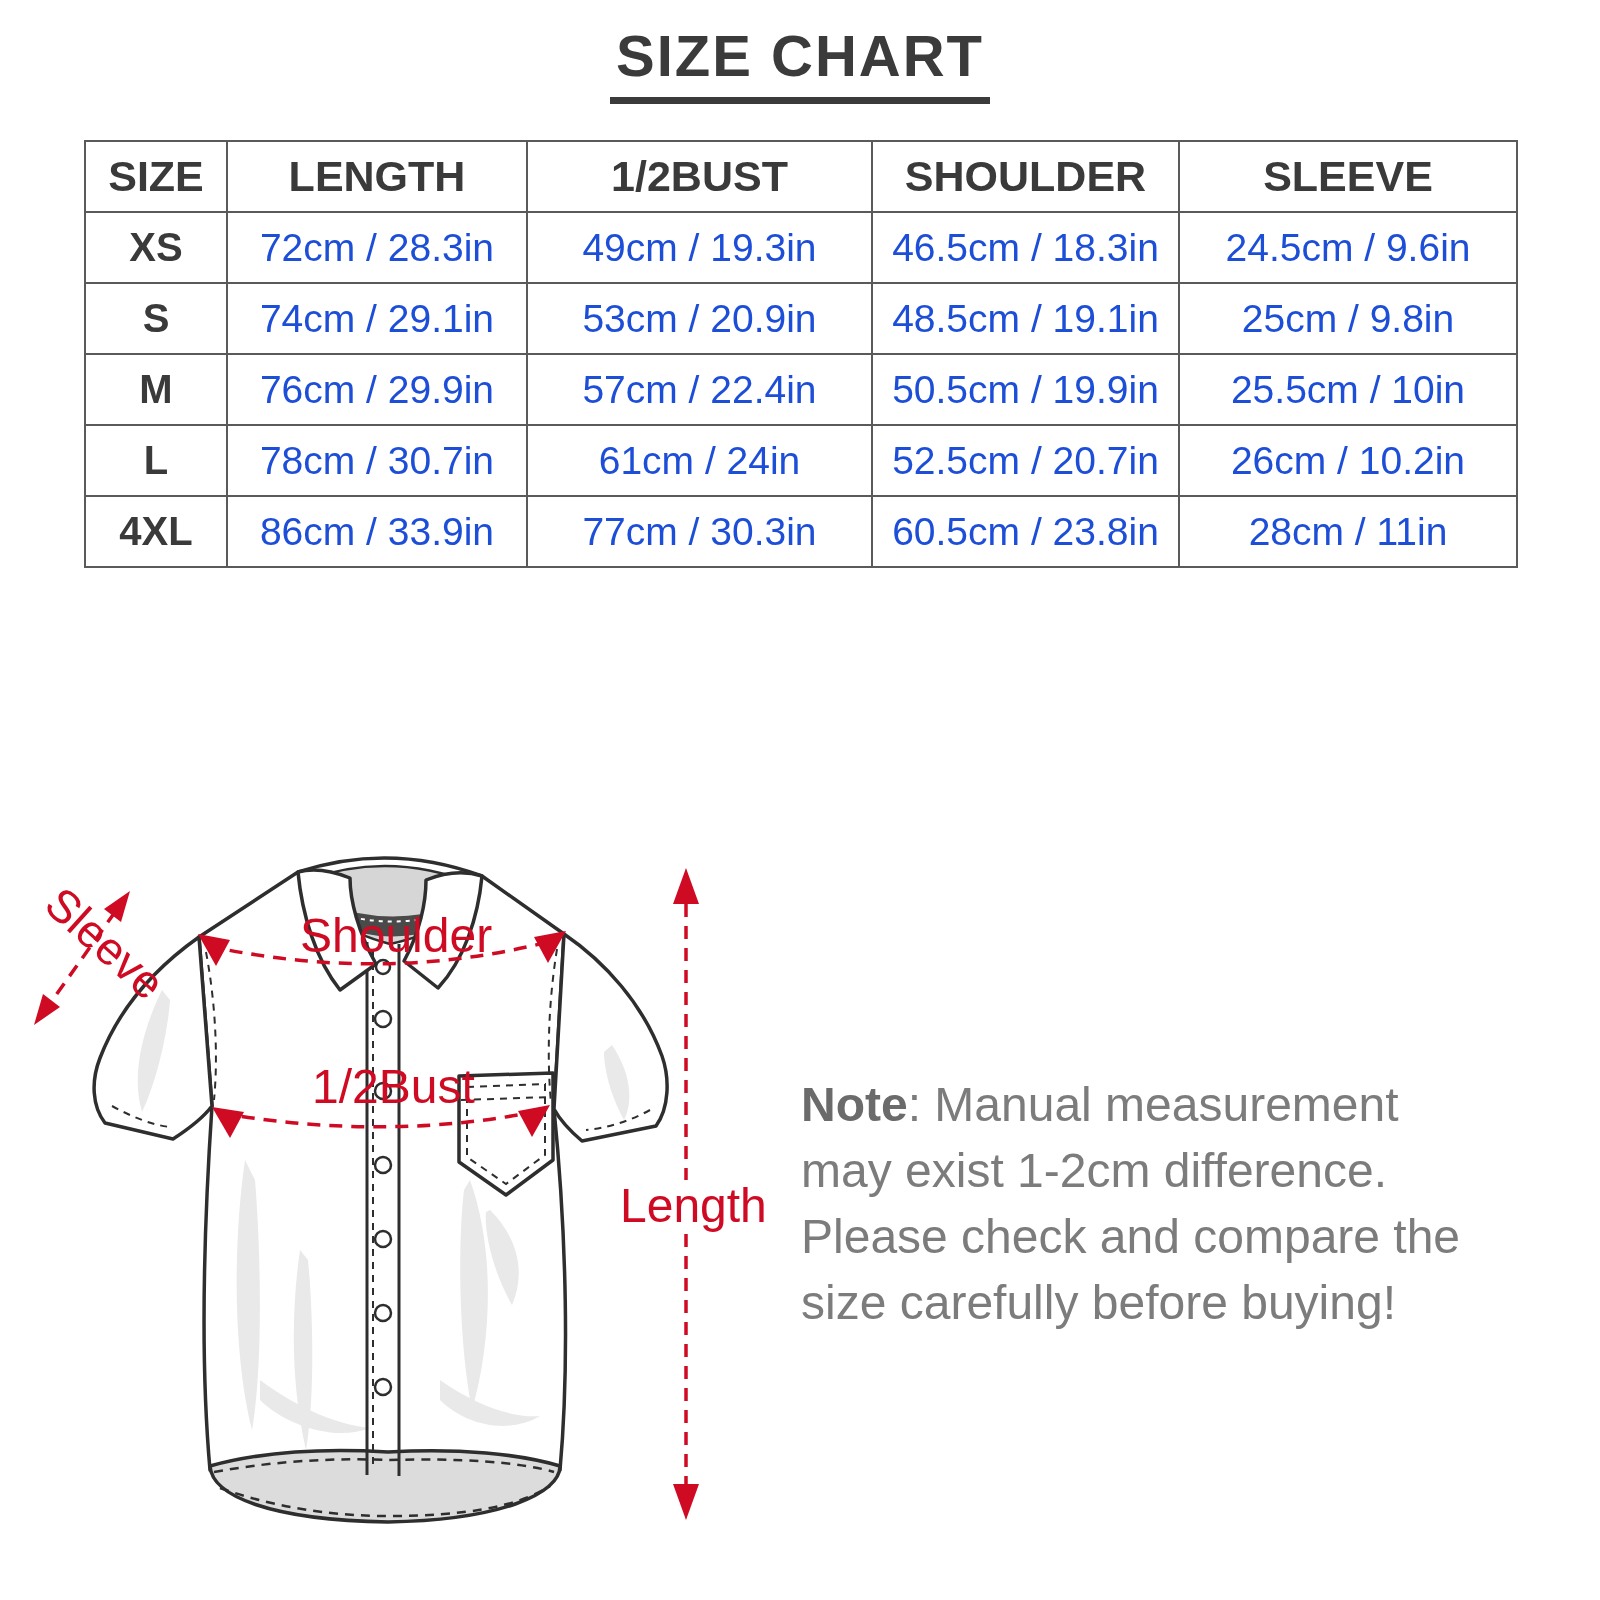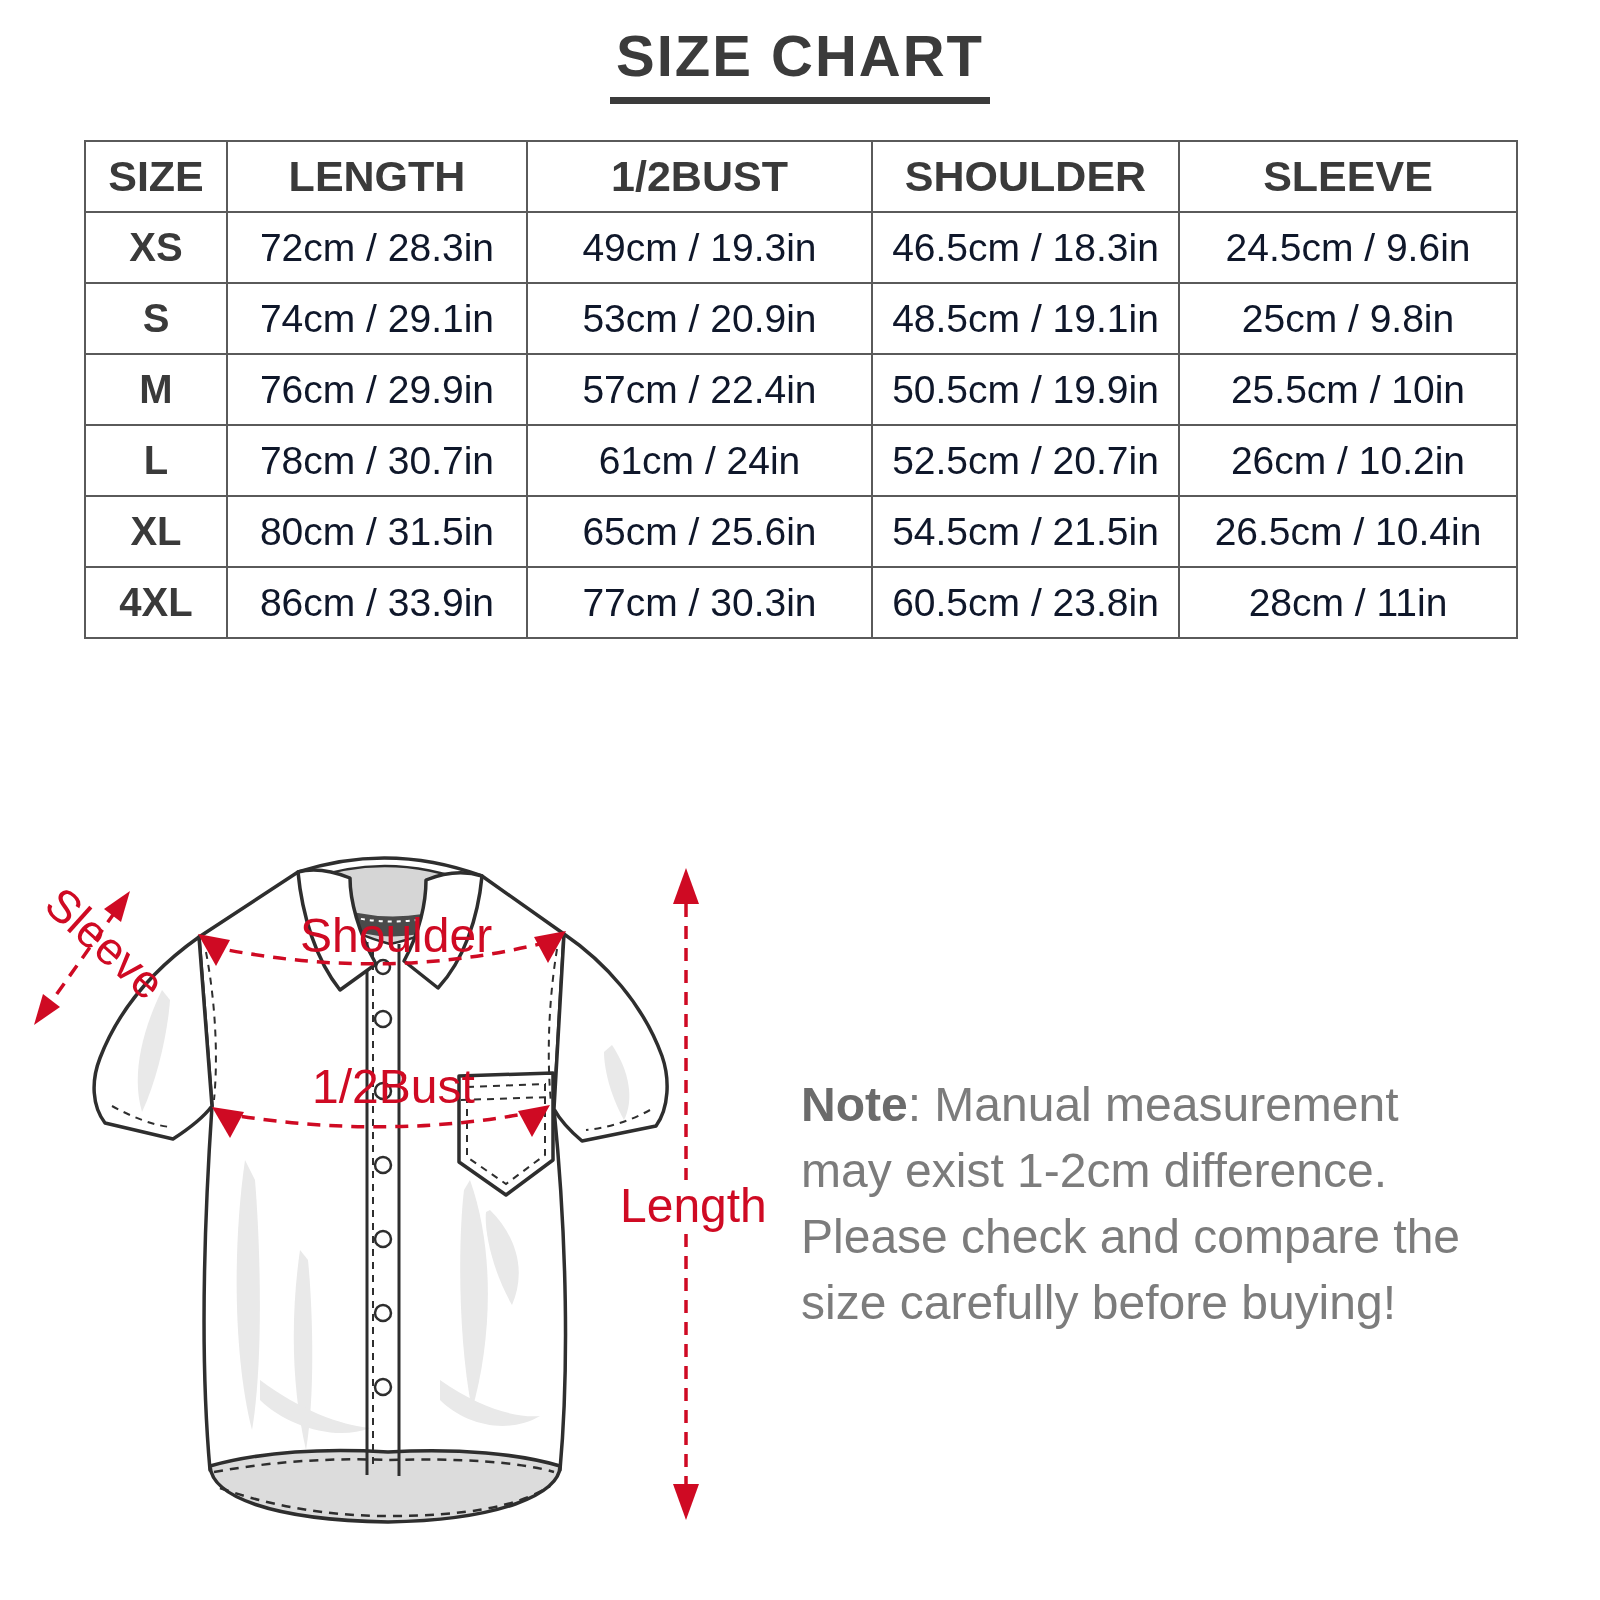--- a/index.html
+++ b/index.html
@@ -21,21 +21,21 @@
     position: absolute; left: 84px; top: 140px; width: 1432px;
     border-collapse: collapse; table-layout: fixed;
   }
   .size-table th, .size-table td {
     border: 2px solid #5a5a5a; height: 67px;
     text-align: center; vertical-align: middle;
     white-space: nowrap; overflow: hidden;
   }
   .size-table th { font-size: 43px; font-weight: 700; color: #3a3a3a; }
   .size-table td.size-cell { font-size: 40px; font-weight: 700; color: #3a3a3a; border-radius: 7px; }
-  .size-table td.val-cell { font-size: 39px; font-weight: 400; color: #0f172a; }
+  .size-table td.val-cell { font-size: 39px; font-weight: 400; color: #1d4ed8; }
 
   
   .shirt-svg { position: absolute; left: 20px; top: 820px; width: 760px; height: 780px; }
 
   
   .note-block {
     position: absolute; left: 785px; top: 1056px; width: 690px;
     font-size: 48px; line-height: 66px; color: #7c7c7c; margin: 16px;
   }
   .note-block b { font-weight: 700; color: #6b6b6b; }
@@ -87,27 +87,20 @@
       <td class="val-cell">25.5cm / 10in</td>
     </tr>
     <tr>
       <td class="size-cell">L</td>
       <td class="val-cell">78cm / 30.7in</td>
       <td class="val-cell">61cm / 24in</td>
       <td class="val-cell">52.5cm / 20.7in</td>
       <td class="val-cell">26cm / 10.2in</td>
     </tr>
     <tr>
-      <td class="size-cell">XL</td>
-      <td class="val-cell">80cm / 31.5in</td>
-      <td class="val-cell">65cm / 25.6in</td>
-      <td class="val-cell">54.5cm / 21.5in</td>
-      <td class="val-cell">26.5cm / 10.4in</td>
-    </tr>
-    <tr>
       <td class="size-cell">4XL</td>
       <td class="val-cell">86cm / 33.9in</td>
       <td class="val-cell">77cm / 30.3in</td>
       <td class="val-cell">60.5cm / 23.8in</td>
       <td class="val-cell">28cm / 11in</td>
     </tr>
   </tbody>
 </table>
 
 <svg class="shirt-svg" viewBox="0 0 760 780" xmlns="http://www.w3.org/2000/svg">

